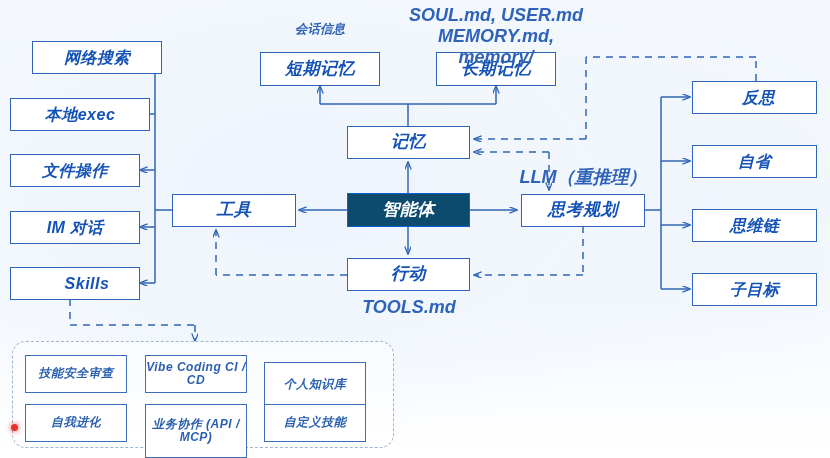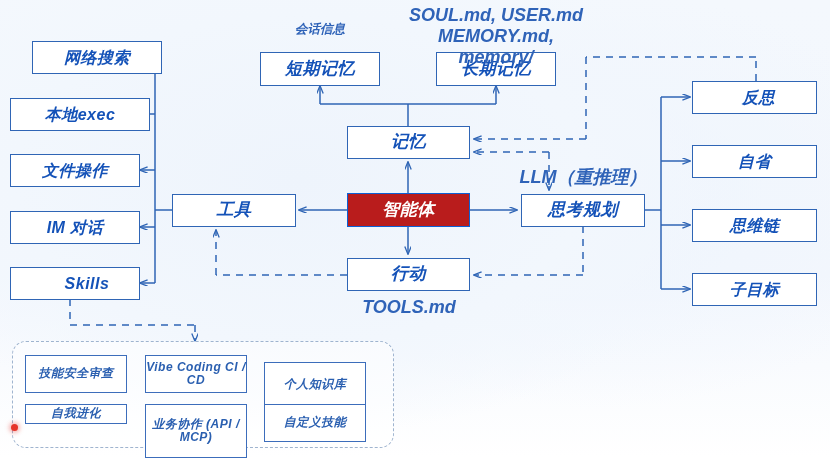--- a/index.html
+++ b/index.html
@@ -41,21 +41,21 @@
     display: flex;
     align-items: center;
     justify-content: center;
     font-style: italic;
     font-weight: bold;
     letter-spacing: 0.5px;
     text-align: center;
     line-height: 1.1;
   }
   .node.primary {
-    background: #b91c1c;
+    background: #0c4a6e;
     border-color: #0d5fd4;
     color: #ffffff;
     font-size: 17px;
   }
   .left-node { font-size: 16px; }
   .mid-node  { font-size: 17px; }
   .mem-node  { font-size: 17px; }
   .right-node{ font-size: 16px; }
   .skill-node{
     font-size: 12px;
@@ -192,18 +192,18 @@
   <div class="caption" style="left:513px; top:167px; width:140px;">LLM（重推理）</div>
   <div class="caption" style="left:348px; top:297px; width:122px;">TOOLS.md</div>
 
   <div id="skillpanel" style="left:12px; top:341px; width:382px; height:107px;"></div>
   <div id="reddot" style="left:11px; top:424px;"></div>
 
   <div class="node skill-node" style="left:25px;  top:355px; width:102px; height:38px;">技能安全审查</div>
   <div class="node skill-node" style="left:145px; top:355px; width:102px; height:38px;">Vibe Coding
 CI / CD</div>
   <div class="node skill-node" style="left:264px; top:355px; width:102px; height:45px;margin-top:7px;">个人知识库</div>
-  <div class="node skill-node" style="left:25px;  top:404px; width:102px; height:20px;">自我进化</div>
+  <div class="node skill-node" style="left:25px;  top:404px; width:102px; height:38px;">自我进化</div>
   <div class="node skill-node" style="left:145px; top:404px; width:102px; height:54px;">业务协作
 (API / MCP)</div>
   <div class="node skill-node" style="left:264px; top:404px; width:102px; height:38px;">自定义技能</div>
 
 </div>
 
 </body></html>

